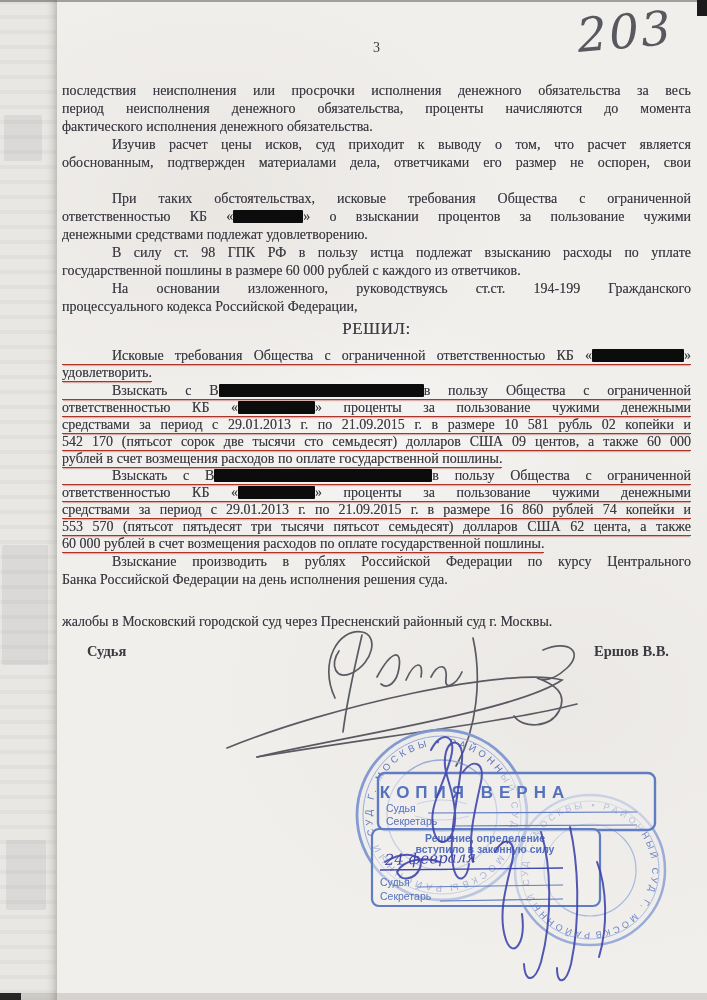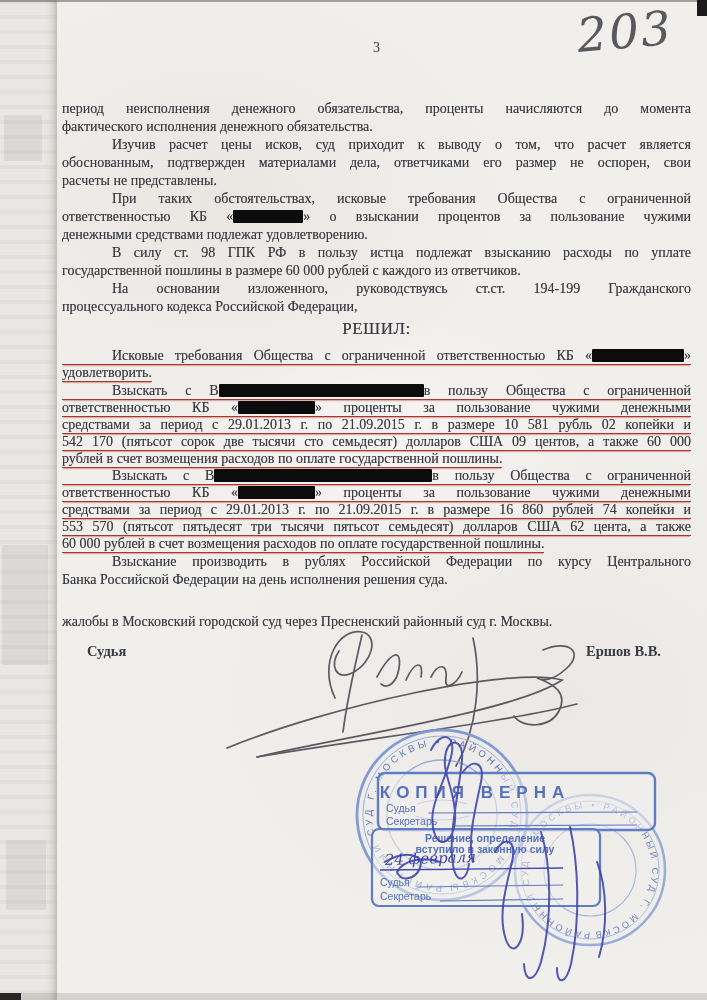--- a/index.html
+++ b/index.html
@@ -50,21 +50,21 @@
   }
   .dln{height:17px; line-height:17px;}
   .ind{text-indent:50px;}
   .left{text-align:left; text-align-last:left;}
   .ru{border-bottom:1.8px solid #aa352b; box-shadow:0 2.2px 0 -1px rgba(170,53,43,.35);}
   .rup{border-bottom:1.8px solid #aa352b; box-shadow:0 2.2px 0 -1px rgba(170,53,43,.35); padding-bottom:1px;}
   .redact{display:inline-block; background:#0c0c0c; height:13px; vertical-align:-2px; border-radius:1px;}
   .heading{font-weight:normal; text-align:right; text-align-last:center; font-size:17px; letter-spacing:.5px;}
   .sigrow{position:absolute; top:643px; left:0; width:629px; display:flex; justify-content:space-between;
     font-weight:bold; font-size:14.5px;}
-  .sigrow .jl{margin-left:25px;} .sigrow .jn{margin-right:30px;}
+  .sigrow .jl{margin-left:25px;} .sigrow .jn{margin-right:22px;}
   .svg-abs{position:absolute;}
   .stamp-text{font-family:"Liberation Sans", sans-serif; fill:#5570bd;}
 </style>
 </head>
 <body>
 
 <div class="scan">
 
   <div class="fold-strip"></div>
   <div class="smudge" style="left:4px;top:115px;width:38px;height:46px"></div>
@@ -74,26 +74,26 @@
   <div class="edge-top"></div>
   <div class="corner-tr"></div>
   <div class="corner-bl"></div>
   <div class="edge-bottom"></div>
 
   <div class="folio">203</div>
   <div class="pageno">3</div>
 
   <div class="textcol">
 
+    <div class="ln" style="top:82px"><span>последствия неисполнения или просрочки исполнения денежного обязательства за весь</span></div>
     <div class="ln" style="top:100px"><span>период неисполнения денежного обязательства, проценты начисляются до момента</span></div>
     <div class="ln left" style="top:118px"><span>фактического исполнения денежного обязательства.</span></div>
 
     <div class="ln ind" style="top:136px"><span>Изучив расчет цены исков, суд приходит к выводу о том, что расчет является</span></div>
     <div class="ln" style="top:154px"><span>обоснованным, подтвержден материалами дела, ответчиками его размер не оспорен, свои</span></div>
-    <div class="ln left" style="top:172px"><span>расчеты не представлены.</span></div>
 
     <div class="ln ind" style="top:190px"><span>При таких обстоятельствах, исковые требования Общества с ограниченной</span></div>
     <div class="ln" style="top:208px"><span>ответственностью КБ «</span><span class="redact" style="width:70px"></span><span>» о взыскании процентов за пользование чужими</span></div>
     <div class="ln left" style="top:226px"><span>денежными средствами подлежат удовлетворению.</span></div>
 
     <div class="ln ind" style="top:244px"><span>В силу ст. 98 ГПК РФ в пользу истца подлежат взысканию расходы по уплате</span></div>
     <div class="ln left" style="top:262px"><span>государственной пошлины в размере 60 000 рублей с каждого из ответчиков.</span></div>
 
     <div class="ln ind" style="top:280px"><span>На основании изложенного, руководствуясь ст.ст. 194-199 Гражданского</span></div>
     <div class="ln left" style="top:298px"><span>процессуального кодекса Российской Федерации,</span></div>

